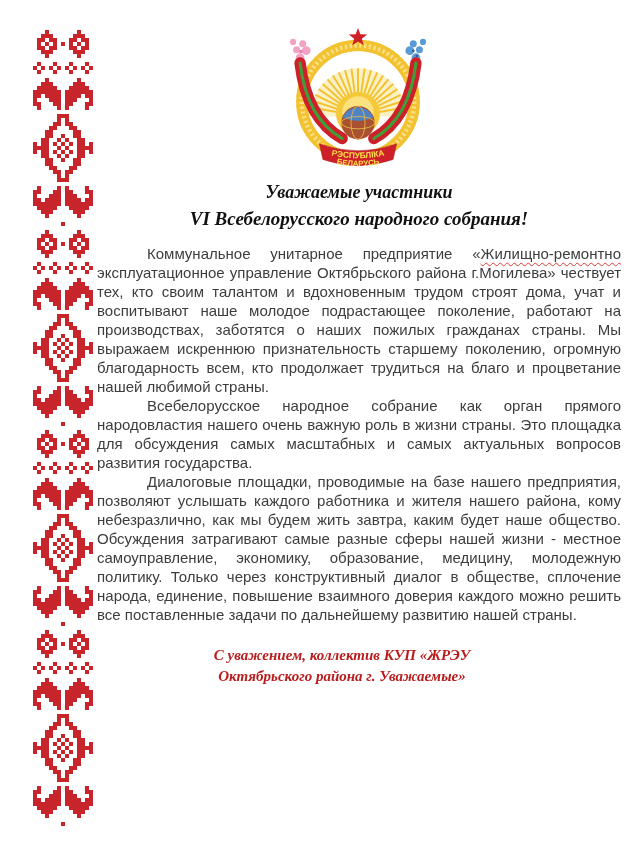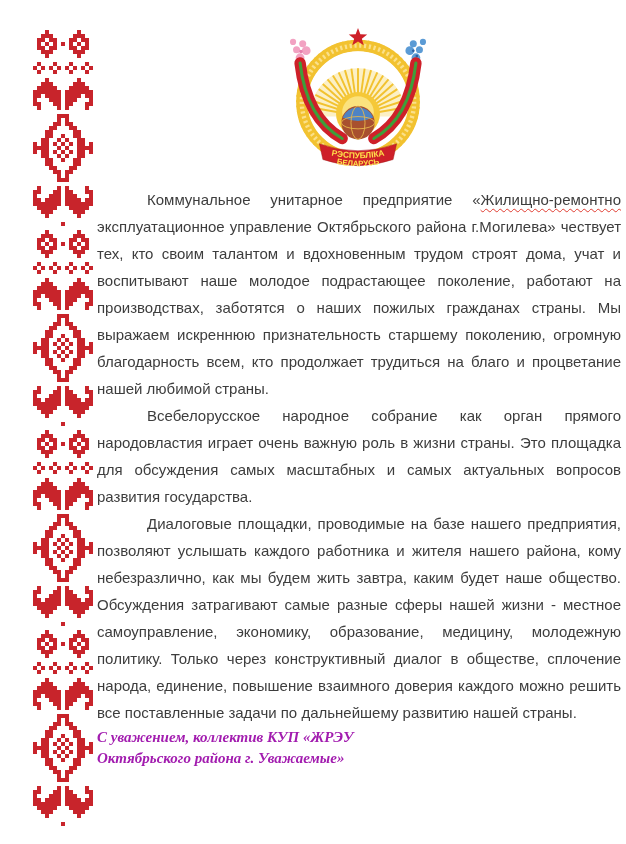--- a/index.html
+++ b/index.html
@@ -10,31 +10,31 @@
   .ornament{position:absolute;left:33px;top:30px;}
   .content{position:absolute;left:97px;top:24px;width:524px;}
   .emblem-wrap{width:160px;margin:0 auto;height:150px;}
   .titles{margin-top:6px;text-align:center;color:#111111;
     font-family:"Liberation Serif",serif;font-weight:bold;font-style:italic;}
   .title-l1{font-size:18px;line-height:25px;}
   .title-l2{font-size:19px;line-height:27px;}
   .letter-body{margin-top:12px;}
   .letter-body p{
     margin:0;text-align:justify;text-indent:50px;
-    font-size:15px;line-height:27px;color:#3d3d3d;
+    font-size:15px;line-height:19px;color:#3d3d3d;
   }
   .misspelled{
     text-decoration:underline;text-decoration-style:wavy;
     text-decoration-color:#e03c31;text-decoration-thickness:1px;
     text-underline-offset:3px;
   }
   .signature{
-    margin-top:1px;padding-right:34px;text-align:left;
+    margin-top:21px;padding-right:34px;text-align:center;
     font-family:"Liberation Serif",serif;font-weight:bold;font-style:italic;
-    font-size:15px;line-height:21px;color:#a21caf;
+    font-size:15px;line-height:21px;color:#b91c1c;
   }
 </style>
 </head>
 <body>
 
 <div class="page">
 
   <svg class="ornament" width="60" height="800" viewBox="0 0 60 800" shape-rendering="crispEdges">
       <rect x="12" y="0" width="4" height="4" fill="#c8242b"></rect>
       <rect x="44" y="0" width="4" height="4" fill="#c8242b"></rect>
@@ -676,24 +676,28 @@
           <text font-family="Liberation Sans, sans-serif" font-size="9.5" font-weight="bold" fill="#ffe04a" text-anchor="middle">
             <textPath href="#bline1" startOffset="50%">РЭСПУБЛІКА</textPath>
           </text>
           <text font-family="Liberation Sans, sans-serif" font-size="9" font-weight="bold" fill="#ffe04a" text-anchor="middle">
             <textPath href="#bline2" startOffset="50%">БЕЛАРУСЬ</textPath>
           </text>
         </g>
       </svg>
     </div>
 
+    <div class="titles">
+      <div class="title-l1">Уважаемые участники</div>
+      <div class="title-l2">VI Всебелорусского народного собрания!</div>
+    </div>
 
     <div class="letter-body">
         <p><span>Коммунальное унитарное предприятие «</span><span class="misspelled">Жилищно-ремонтно</span><span> эксплуатационное управление Октябрьского района г.Могилева» чествует тех, кто своим талантом и вдохновенным трудом строят дома, учат и воспитывают наше молодое подрастающее поколение, работают на производствах, заботятся о наших пожилых гражданах страны. Мы выражаем искреннюю признательность старшему поколению, огромную благодарность всем, кто продолжает трудиться на благо и процветание нашей любимой страны.</span></p>
-        <p><span>Всебелорусское народное собрание как орган прямого народовластия играет очень важную роль в жизни страны. Это площадка для обсуждения самых масштабных и самых актуальных вопросов развития государства.</span></p>
+        <p><span>Всебелорусское народное собрание как орган прямого народовластия нашего очень важную роль в жизни страны. Это площадка для обсуждения самых масштабных и самых актуальных вопросов развития государства.</span></p>
         <p><span>Диалоговые площадки, проводимые на базе нашего предприятия, позволяют услышать каждого работника и жителя нашего района, кому небезразлично, как мы будем жить завтра, каким будет наше общество. Обсуждения затрагивают самые разные сферы нашей жизни - местное самоуправление, экономику, образование, медицину, молодежную политику. Только через конструктивный диалог в обществе, сплочение народа, единение, повышение взаимного доверия каждого можно решить все поставленные задачи по дальнейшему развитию нашей страны.</span></p>
       </div>
 
     <div class="signature">
       <div>С уважением, коллектив КУП «ЖРЭУ</div>
       <div>Октябрьского района г. Уважаемые»</div>
     </div>
 
   </div>
 </div>

